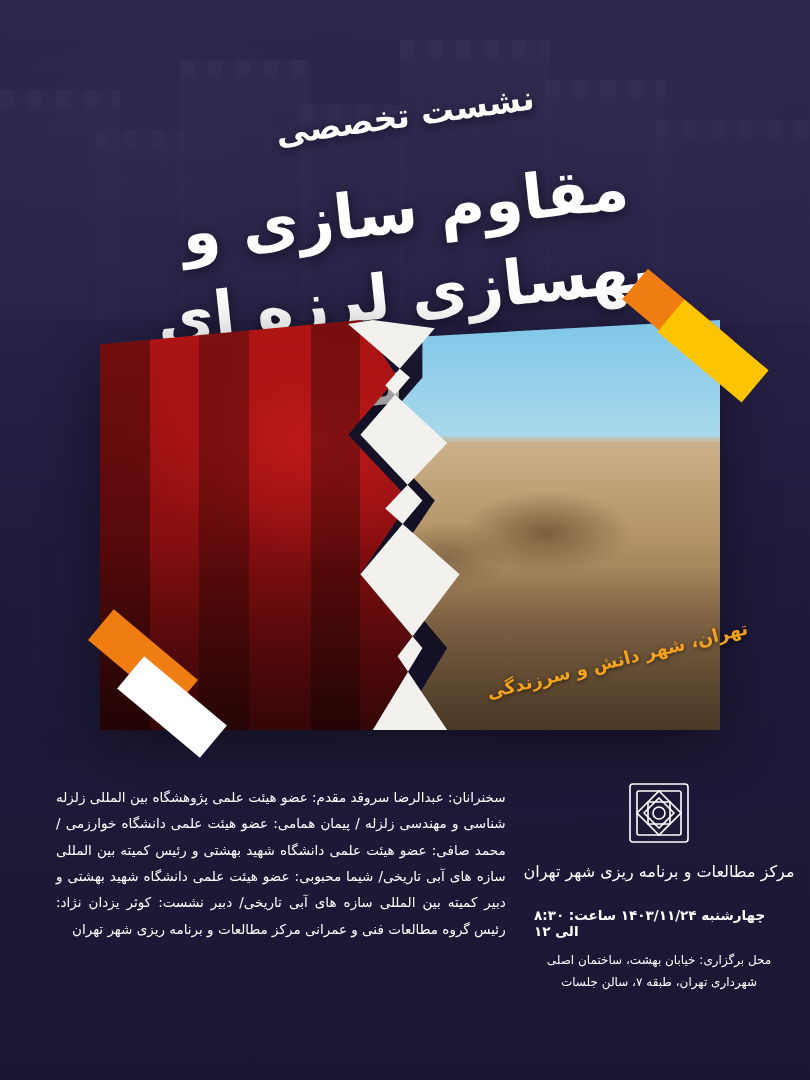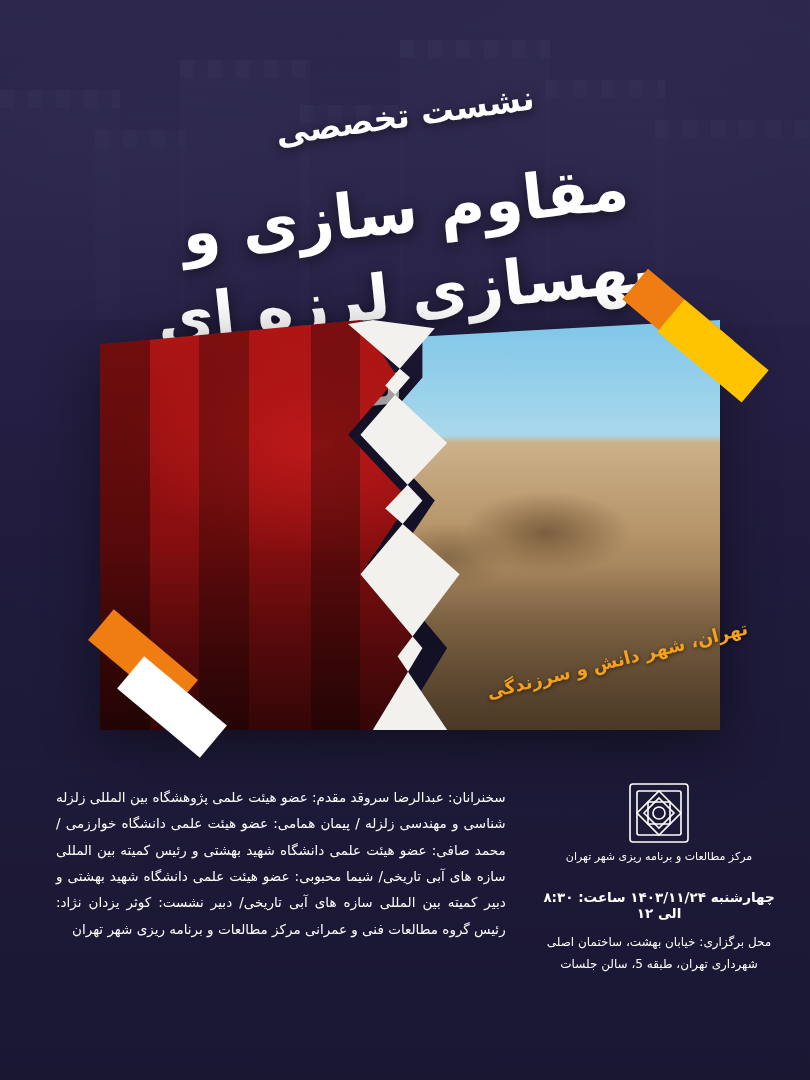--- a/index.html
+++ b/index.html
@@ -171,32 +171,32 @@
     display: flex;
     flex-direction: column;
     align-items: center;
     padding-top: 6px;
   }
   .logo-mark {
     width: 74px; height: 74px;
     display: flex; align-items: center; justify-content: center;
   }
   .logo-caption {
-    margin-top: 0;
-    font-size: 11px;
+    margin-top: 12px;
+    font-size: 16px;
     color: #ffffff;
     text-align: center;
     white-space: nowrap;
   }
   .when {
     margin-top: 26px;
     font-size: 13.5px;
     font-weight: bold;
     color: #ffffff;
-    text-align: center;
+    text-align: left;
     direction: rtl;
   }
   .where {
     margin-top: 10px;
     font-size: 12px;
     line-height: 1.85;
     color: #ffffff;
     text-align: center;
     direction: rtl;
   }
@@ -267,17 +267,17 @@
             <path d="M37 15 L59 37 L37 59 L15 37 Z"></path>
             <path d="M37 22 L52 37 L37 52 L22 37 Z"></path>
             <path d="M26 26 L48 26 L48 48 L26 48 Z"></path>
             <circle cx="37" cy="37" r="6"></circle>
           </g>
         </svg>
       </div>
       <div class="logo-caption">مرکز مطالعات و برنامه ریزی شهر تهران</div>
       <div class="when">چهارشنبه ۱۴۰۳/۱۱/۲۴   ساعت: ۸:۳۰ الی ۱۲</div>
       <div class="where">محل برگزاری: خیابان بهشت، ساختمان اصلی</div>
-      <div class="where" style="margin-top:0">شهرداری تهران، طبقه 5، سالن جلسات</div>
+      <div class="where" style="margin-top:0">شهرداری تهران، طبقه ۷، سالن جلسات</div>
     </div>
 
   </div>
 </div>
 
 </body></html>

